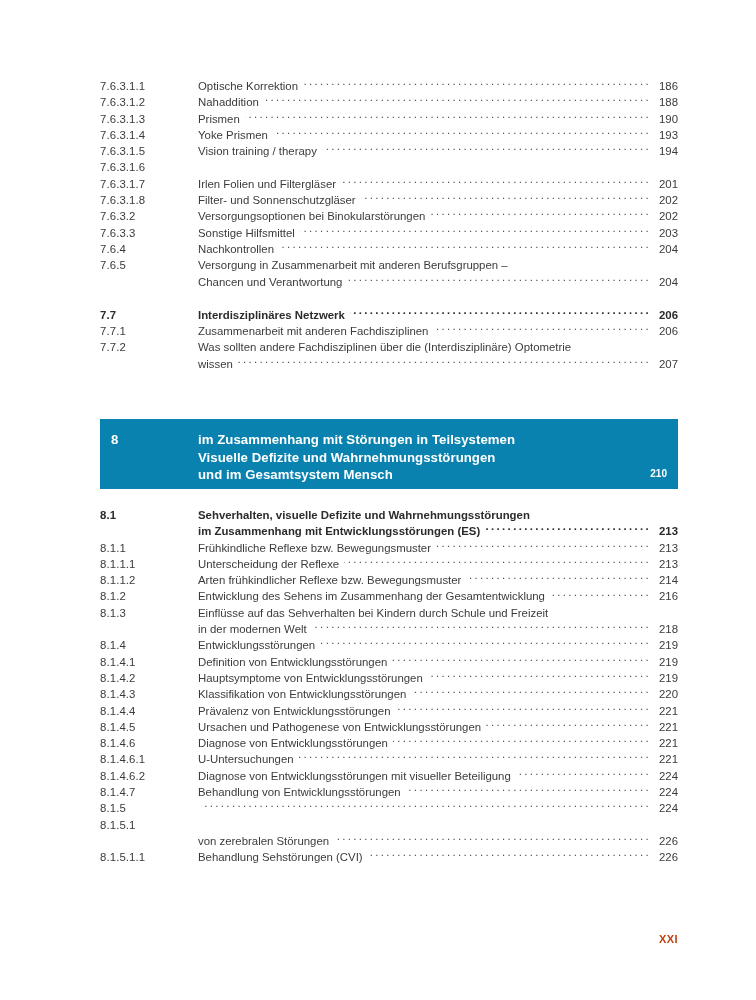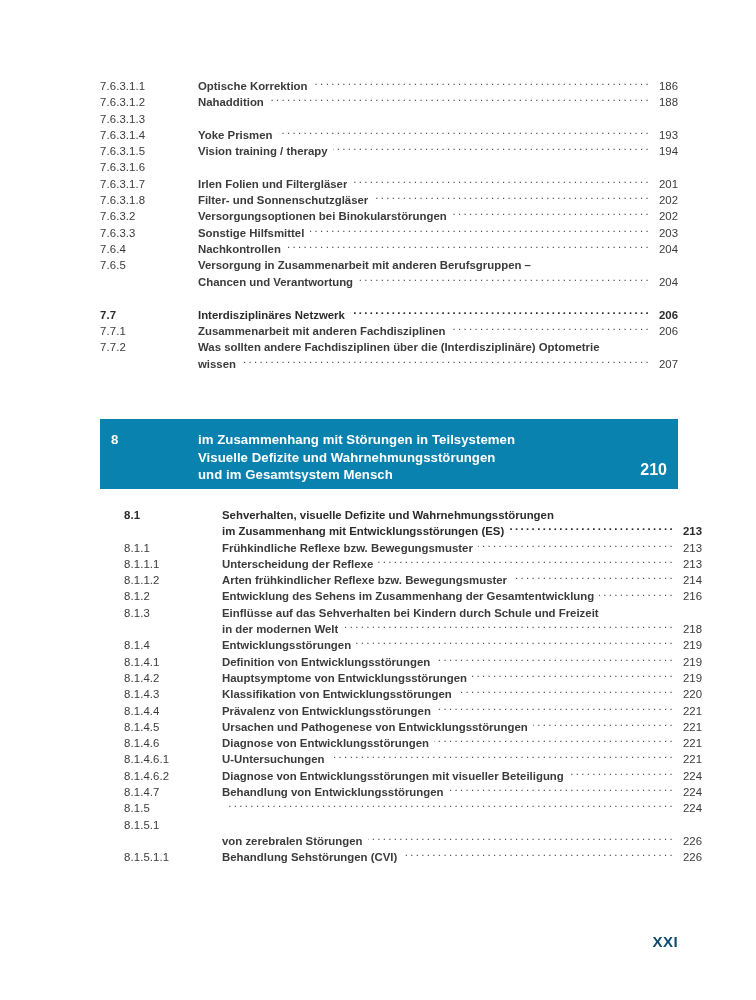--- a/index.html
+++ b/index.html
@@ -44,21 +44,20 @@
   .row .body {
     flex: 1 1 auto;
     display: flex;
     align-items: baseline;
     min-width: 0;
   }
   .row .title {
     flex: 0 1 auto;
     overflow: hidden;
     text-overflow: clip;
-    font-weight: bold;
   }
   .row .leader {
     flex: 1 1 auto;
     margin: 0 3px 0 5px;
     position: relative;
     overflow: hidden;
     height: 1em;
   }
   .row .leader::before {
     content: "......................................................................................................................................";
@@ -117,41 +116,40 @@
     font-size: 13.2px;
     font-weight: bold;
     line-height: 17.6px;
     letter-spacing: 0.05px;
   }
   .chapter-banner .ch-title div { white-space: nowrap; }
   .chapter-banner .ch-page {
     position: absolute;
     right: 11px;
     bottom: 10px;
-    font-size: 16px;
+    font-size: 10px;
     font-weight: bold;
   }
 
   
   .toc2 {
     position: absolute;
     left: 100px;
     top: 507px;
     width: 578px;
-    margin-left: 24px;
   }
 
   
   .folio {
     position: absolute;
     right: 78px;
     top: 933px;
-    font-size: 15px;
+    font-size: 11px;
     font-weight: bold;
-    color: #0c4a6e;
+    color: #c2410c;
     letter-spacing: 0.4px;
   }
 </style>
 </head>
 <body>
 
 <div class="page">
 
   <div class="toc" id="block1">
       <div class="row">
@@ -165,20 +163,25 @@
       <div class="row">
         <span class="num">7.6.3.1.2</span>
         <span class="body">
           <span class="title">Nahaddition</span>
           <span class="leader"></span>
           <span class="pg">188</span>
         </span>
       </div>
       <div class="row">
         <span class="num">7.6.3.1.3</span>
+        <span class="body">
+          <span class="title">Prismen</span>
+          <span class="leader"></span>
+          <span class="pg">190</span>
+        </span>
       </div>
       <div class="row">
         <span class="num">7.6.3.1.4</span>
         <span class="body">
           <span class="title">Yoke Prismen</span>
           <span class="leader"></span>
           <span class="pg">193</span>
         </span>
       </div>
       <div class="row">

